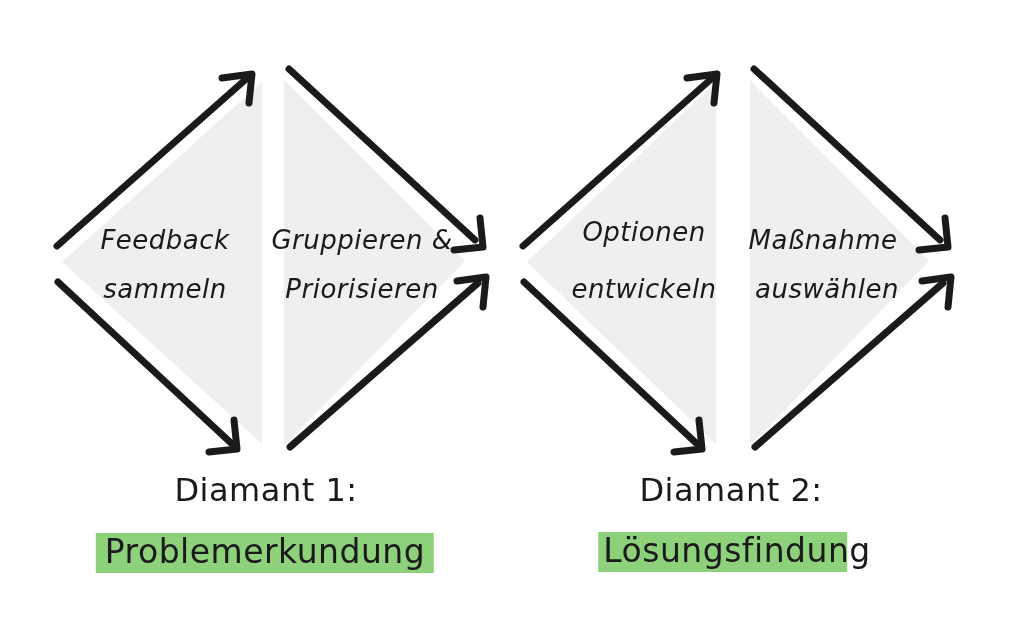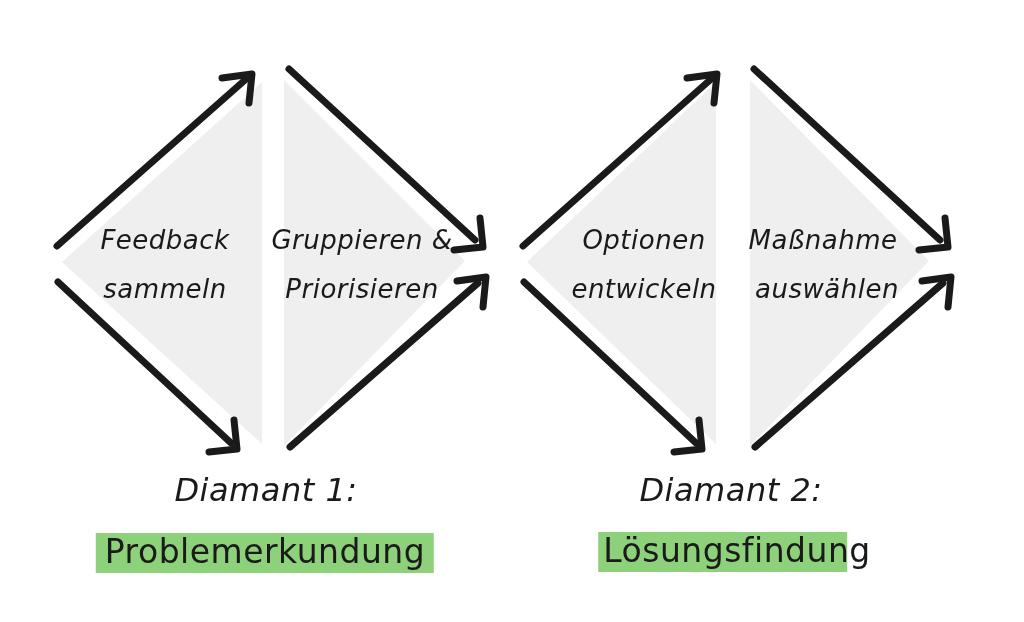--- a/index.html
+++ b/index.html
@@ -47,21 +47,20 @@
   .phase-line {
     font-size: 26px;
     line-height: 34px;
     letter-spacing: 0.5px;
     font-style: italic;
   }
   .caption-title {
     font-size: 32px;
     line-height: 42px;
     letter-spacing: 0.5px;
-    font-style: italic;
   }
   .caption-label {
     font-size: 33px;
     line-height: 44px;
     letter-spacing: 0.5px;
   }
   .hl {
     position: relative;
     display: inline-block;
     z-index: 0;
@@ -123,21 +122,21 @@
       <line x1="755" y1="447" x2="943" y2="283"></line>
       <polyline points="948,307 951,277 922,281"></polyline>
     </g>
   </svg>
 
   <div class="txt phase-line" style="left:165px; top:223px;">Feedback</div>
   <div class="txt phase-line" style="left:165px; top:272px;">sammeln</div>
   <div class="txt phase-line" style="left:362px; top:272px;">Priorisieren</div>
   <div class="txt phase-line" style="left:362px; top:223px;">Gruppieren &amp;</div>
 
-  <div class="txt phase-line" style="left:644px; top:223px;">Optionen</div>
+  <div class="txt phase-line" style="left:644px; top:215px;">Optionen</div>
   <div class="txt phase-line" style="left:644px; top:272px;">entwickeln</div>
   <div class="txt phase-line" style="left:823px; top:223px;">Maßnahme</div>
   <div class="txt phase-line" style="left:827px; top:272px;">auswählen</div>
 
   <div class="txt caption-title" style="left:266px; top:469px;">Diamant 1:</div>
   <div class="txt caption-label" style="left:265px; top:530px;">
     <span class="hl hl-full">Problemerkundung</span>
   </div>
 
   <div class="txt caption-title" style="left:731px; top:469px;">Diamant 2:</div>

